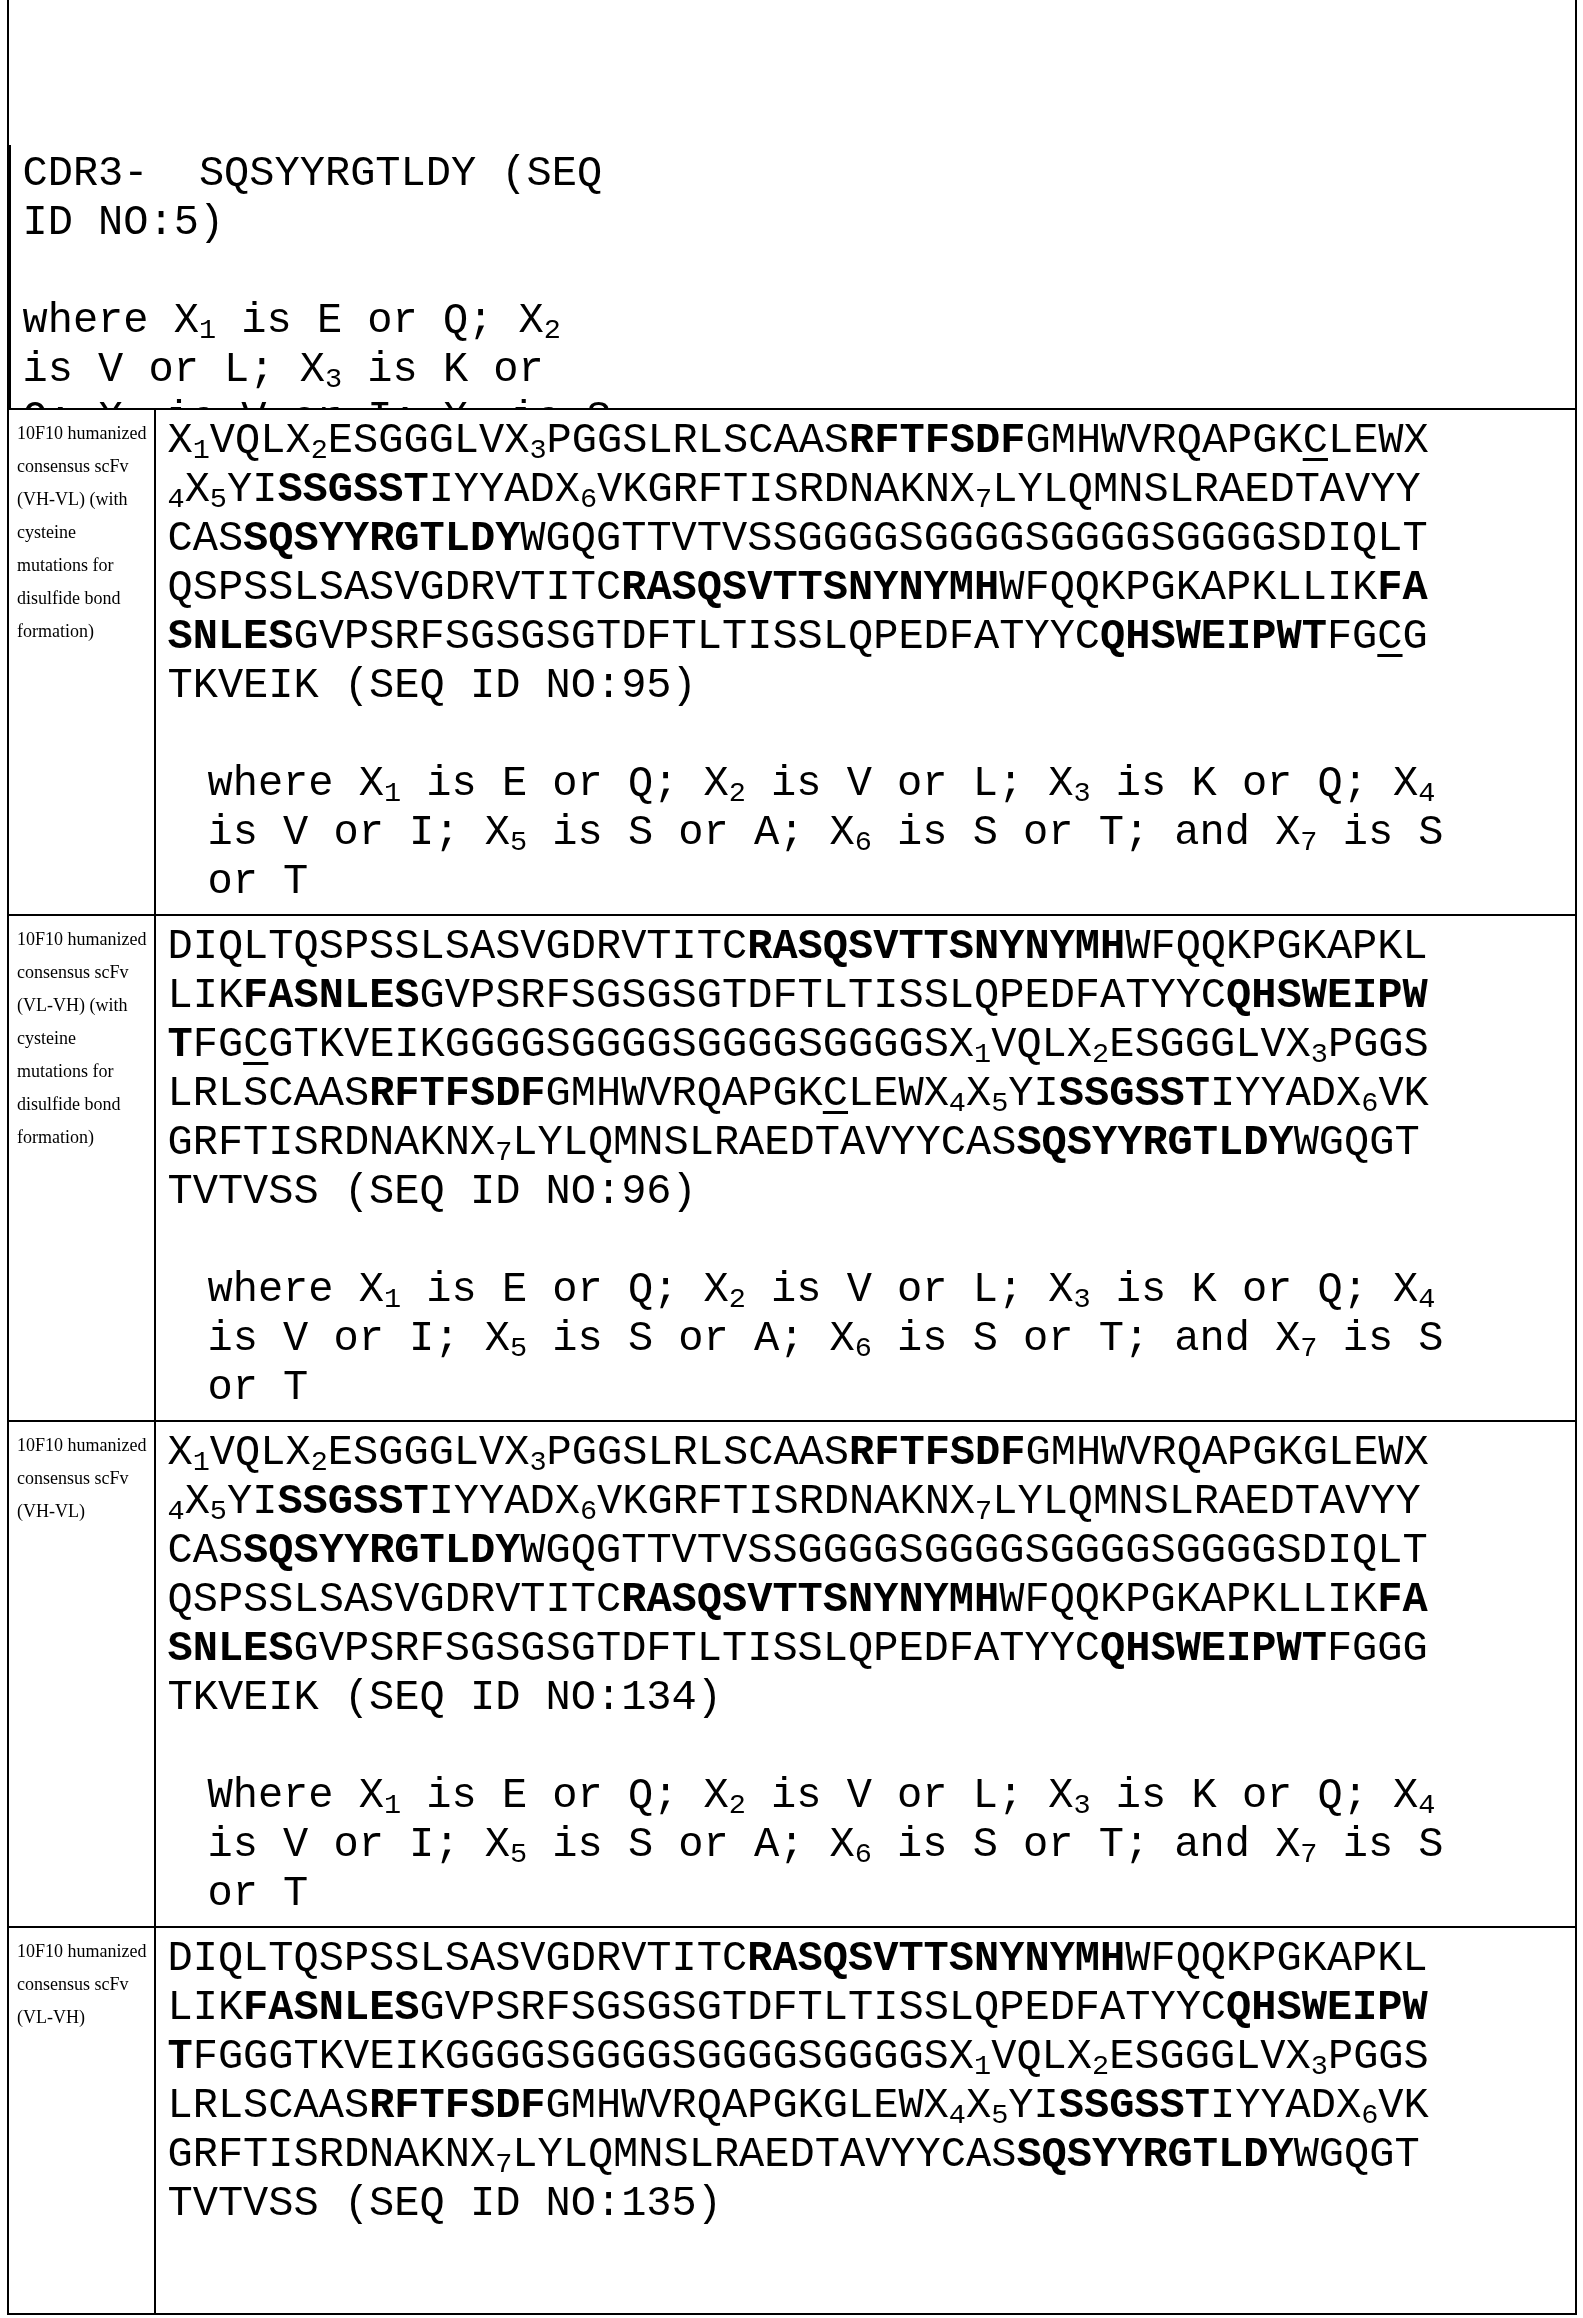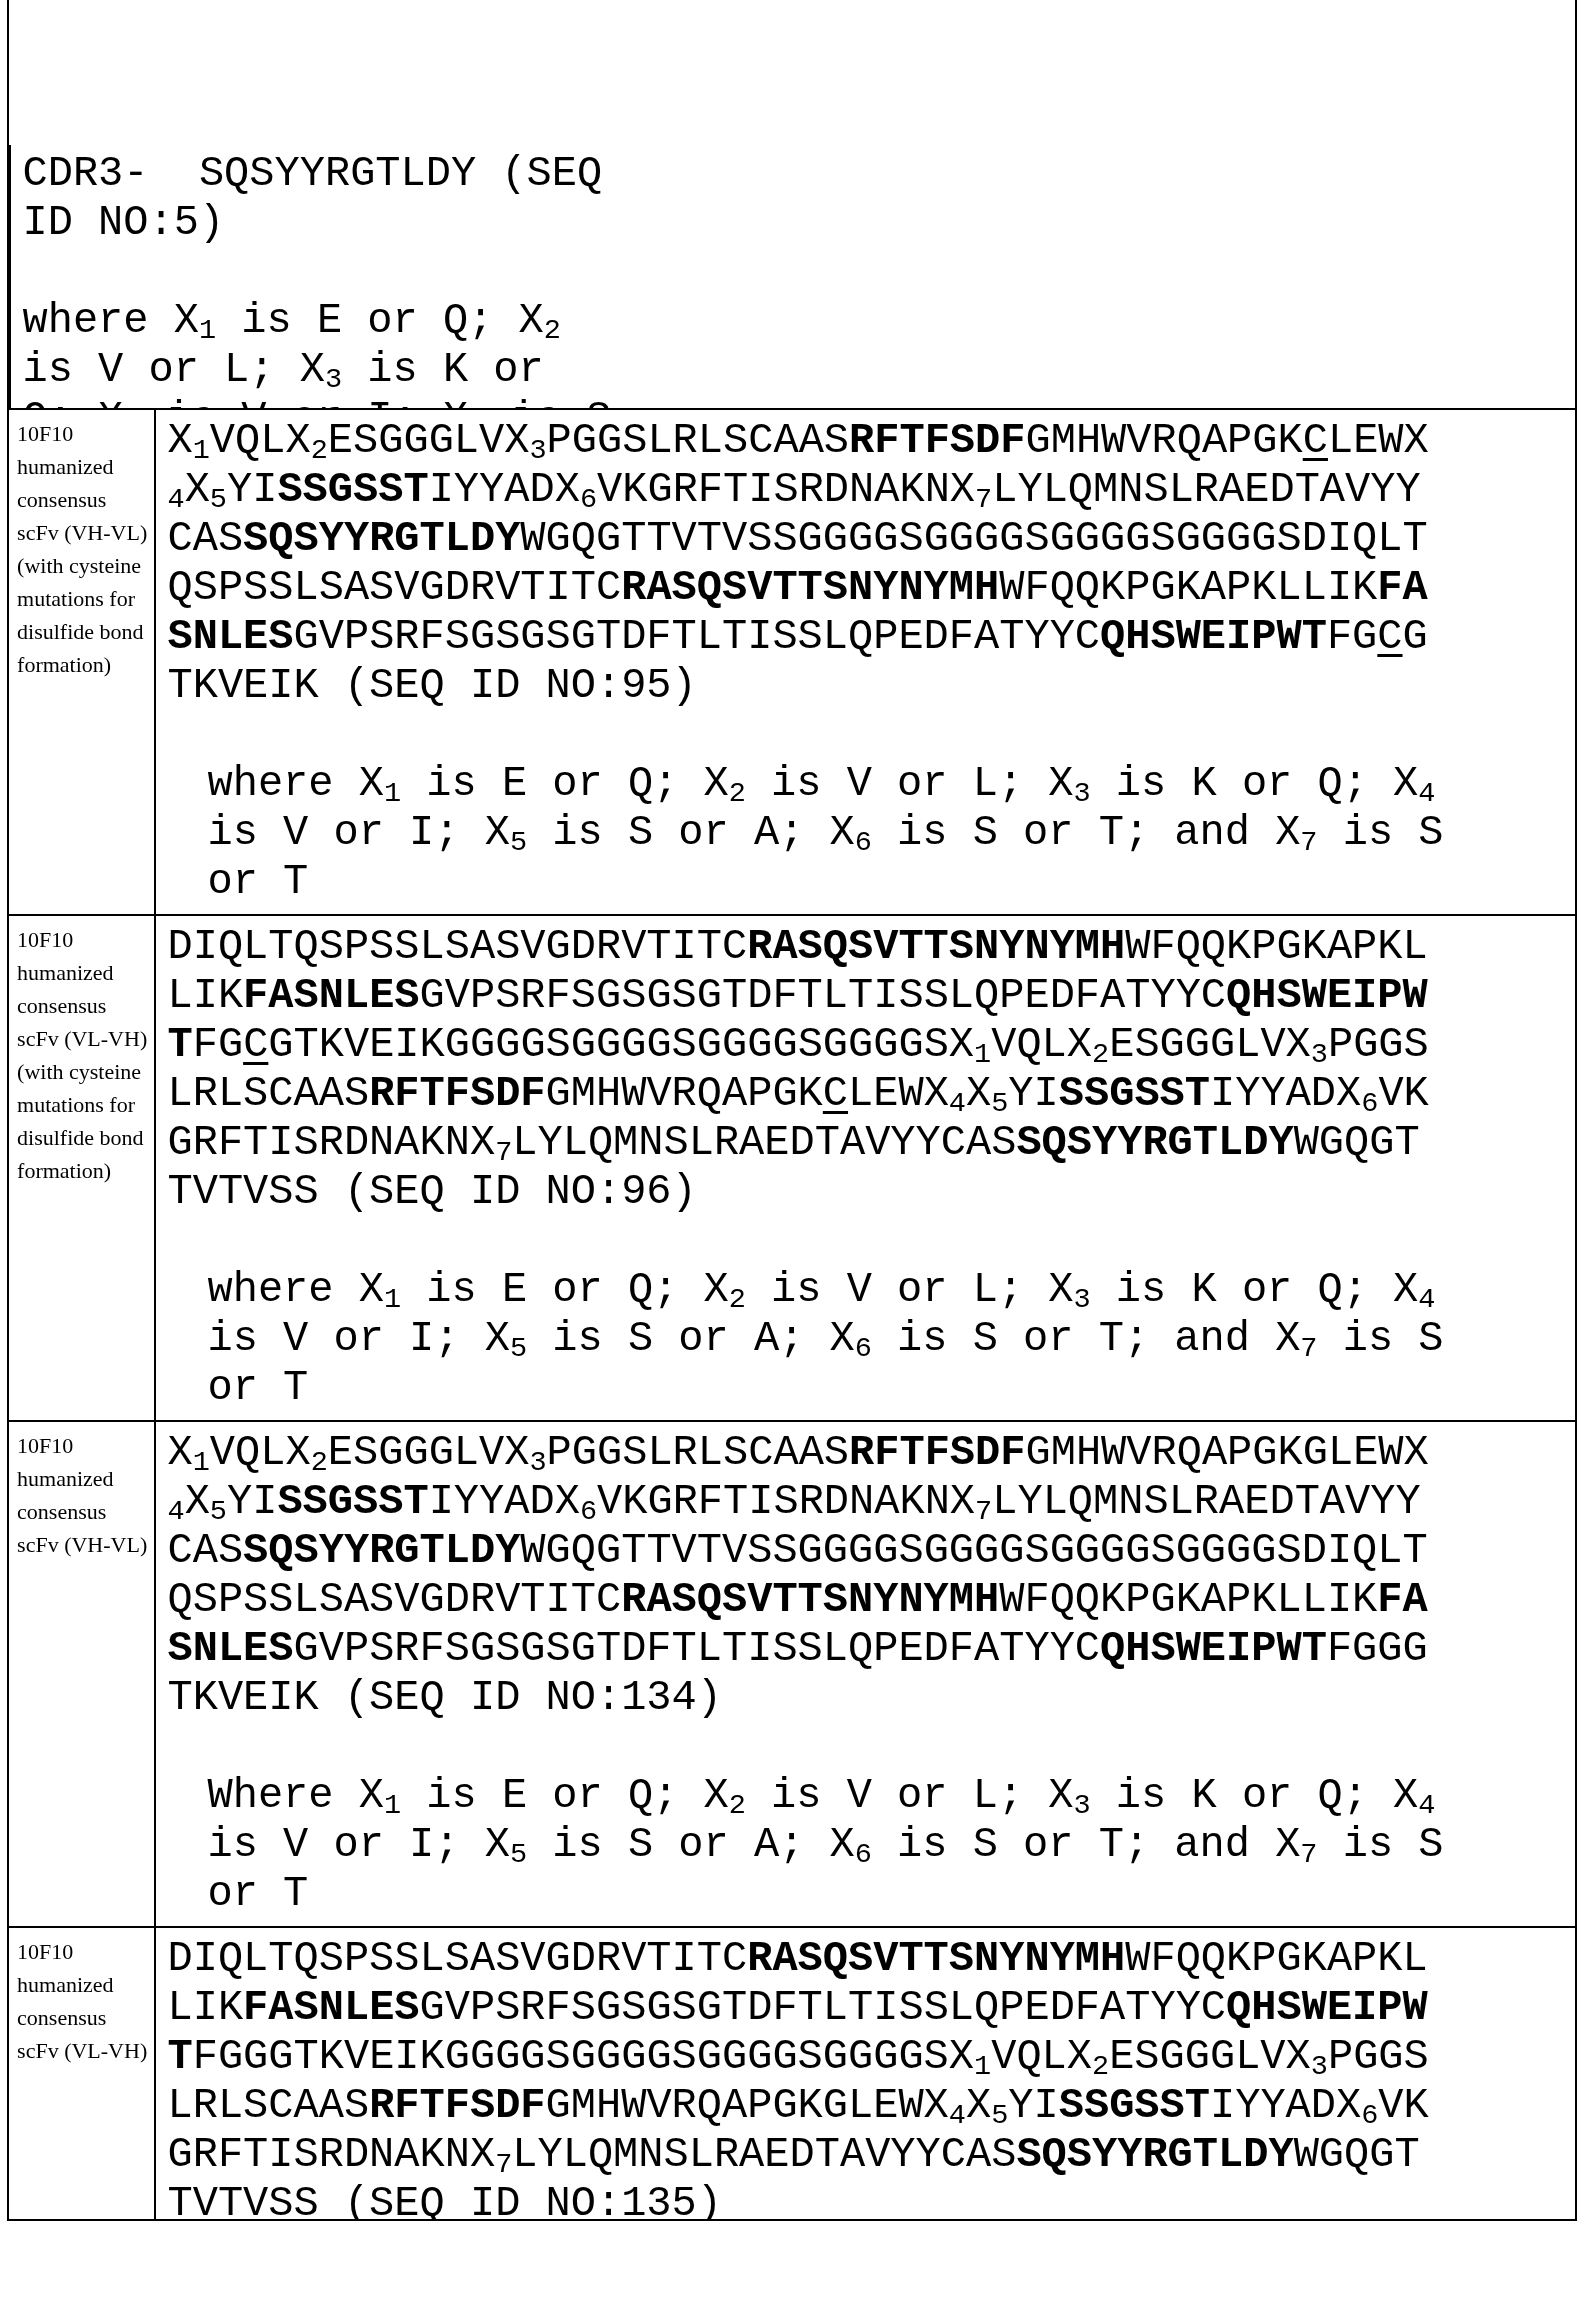--- a/index.html
+++ b/index.html
@@ -20,30 +20,30 @@
     border-left: 2.5px solid #000;
     border-right: 2.5px solid #000;
     border-bottom: 2.5px solid #000;
   }
 
   .row { display: flex; overflow: hidden; }
   .row + .row { border-top: 2.5px solid #000; }
 
   .r1 { height: 408px; flex-direction: column; }
   .r2, .r3, .r4 { height: 506px; }
-  .r5 { height: 293px; }
+  .r5 { height: 387px; }
 
   .cell { height: 100%; overflow: hidden; }
 
   .label-cell {
     flex: 0 0 145px;
     width: 145px;
     padding: 6.7px 3.4px 0 8.4px;
     font-family: "Liberation Serif", serif;
-    font-size: 22px;
+    font-size: 18px;
     line-height: 33px;
     color: #000;
   }
 
   .mid-cell {
     flex: 0 0 645px;
     width: 645px;
     border-left: 2.5px solid #000;
     padding: 5px 10px 0 11.8px;
   }

